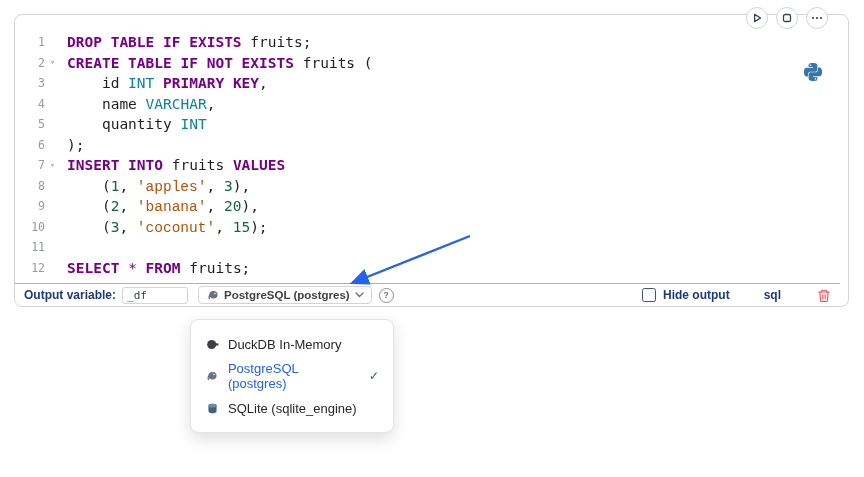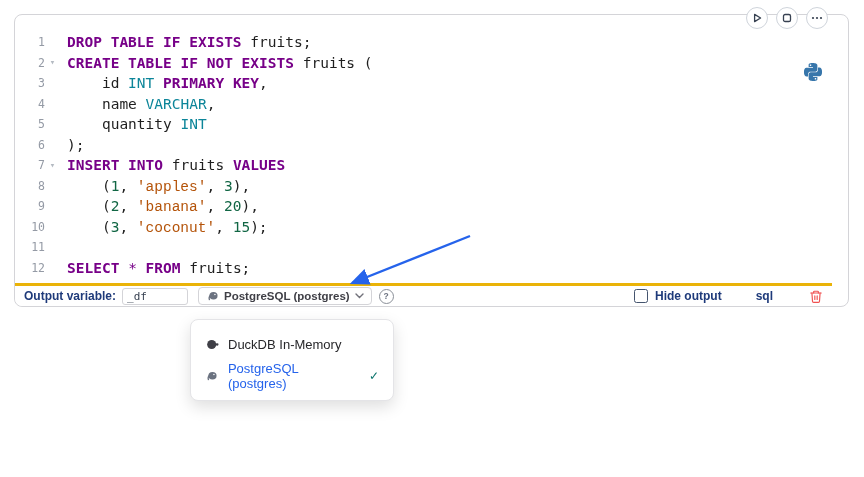--- a/index.html
+++ b/index.html
@@ -22,22 +22,22 @@
     font-size:14.5px;line-height:20.5px;white-space:pre;color:#1f1f1f;}
   .code-row{height:20.5px;}
   .tok-kw{color:#770088;font-weight:bold;}
   .tok-ty{color:#0c8599;}
   .tok-st{color:#b45309;font-family:Liberation Mono, monospace;}
   .tok-nu{color:#116644;}
   .tok-op{color:#770088;}
   .tok-pl{color:#1f1f1f;}
   
   .cell-footer{
-    position:absolute;left:0;right:16px;bottom:0;height:23px;box-sizing:border-box;
-    border-top:3px solid #eab308;border-radius:0 0 8px 8px;background:#fff;
+    position:absolute;left:0;right:8px;bottom:0;height:23px;box-sizing:border-box;
+    border-top:1px solid #eab308;border-radius:0 0 8px 8px;background:#fff;
     display:flex;align-items:center;padding:0 9px;font-size:12px;
   }
   .footer-label{font-weight:bold;color:#1e3a7a;}
   .outvar{
     width:56px;height:15px;margin-left:6px;border:1px solid #d4d4d8;border-radius:3px;
     font-family:"DejaVu Sans Mono",monospace;font-size:11px;color:#374151;padding:0 4px;
   }
   .conn-trigger{
     display:flex;align-items:center;gap:5px;margin-left:10px;height:18px;box-sizing:border-box;
     border:1px solid #d4d4d8;border-radius:4px;padding:0 7px;background:#fff;cursor:pointer;
@@ -208,20 +208,29 @@
         <span class="pop-icon">
           <svg width="13" height="13" viewBox="0 0 16 16" fill="#6b7280">
             <ellipse cx="9.2" cy="7" rx="5" ry="4.6"></ellipse>
             <path d="M4.8 6.2C3.1 7.4 2.5 10 3.6 12.7l1.6-.5C4.3 10.2 4.7 8.5 5.9 7.4z"></path>
             <circle cx="11" cy="5.6" r=".95" fill="#fff"></circle>
           </svg>
         </span>
         <span class="pop-label">PostgreSQL (postgres)</span>
         <span class="pop-check">✓</span>
       </div>
+      <div class="pop-item">
+        <span class="pop-icon">
+          <svg width="13" height="13" viewBox="0 0 16 16">
+            <path fill="#44617b" d="M3 4.5C3 3.1 5.2 2 8 2s5 1.1 5 2.5v7c0 1.4-2.2 2.5-5 2.5s-5-1.1-5-2.5z"></path>
+            <ellipse cx="8" cy="4.5" rx="5" ry="2.2" fill="#6d8aa5"></ellipse>
+          </svg>
+        </span>
+        <span class="pop-label">SQLite (sqlite_engine)</span>
+      </div>
     </div>
 </div>
 
 <svg class="arrow-overlay">
   <defs>
     <marker id="ah" markerWidth="9" markerHeight="8" refX="7" refY="3.5" orient="auto">
       <path d="M0 0L8 3.5L0 7z" fill="#2563eb"></path>
     </marker>
   </defs>
   <line x1="470" y1="236" x2="352" y2="283" stroke="#2563eb" stroke-width="2.4" marker-end="url(#ah)"></line>

